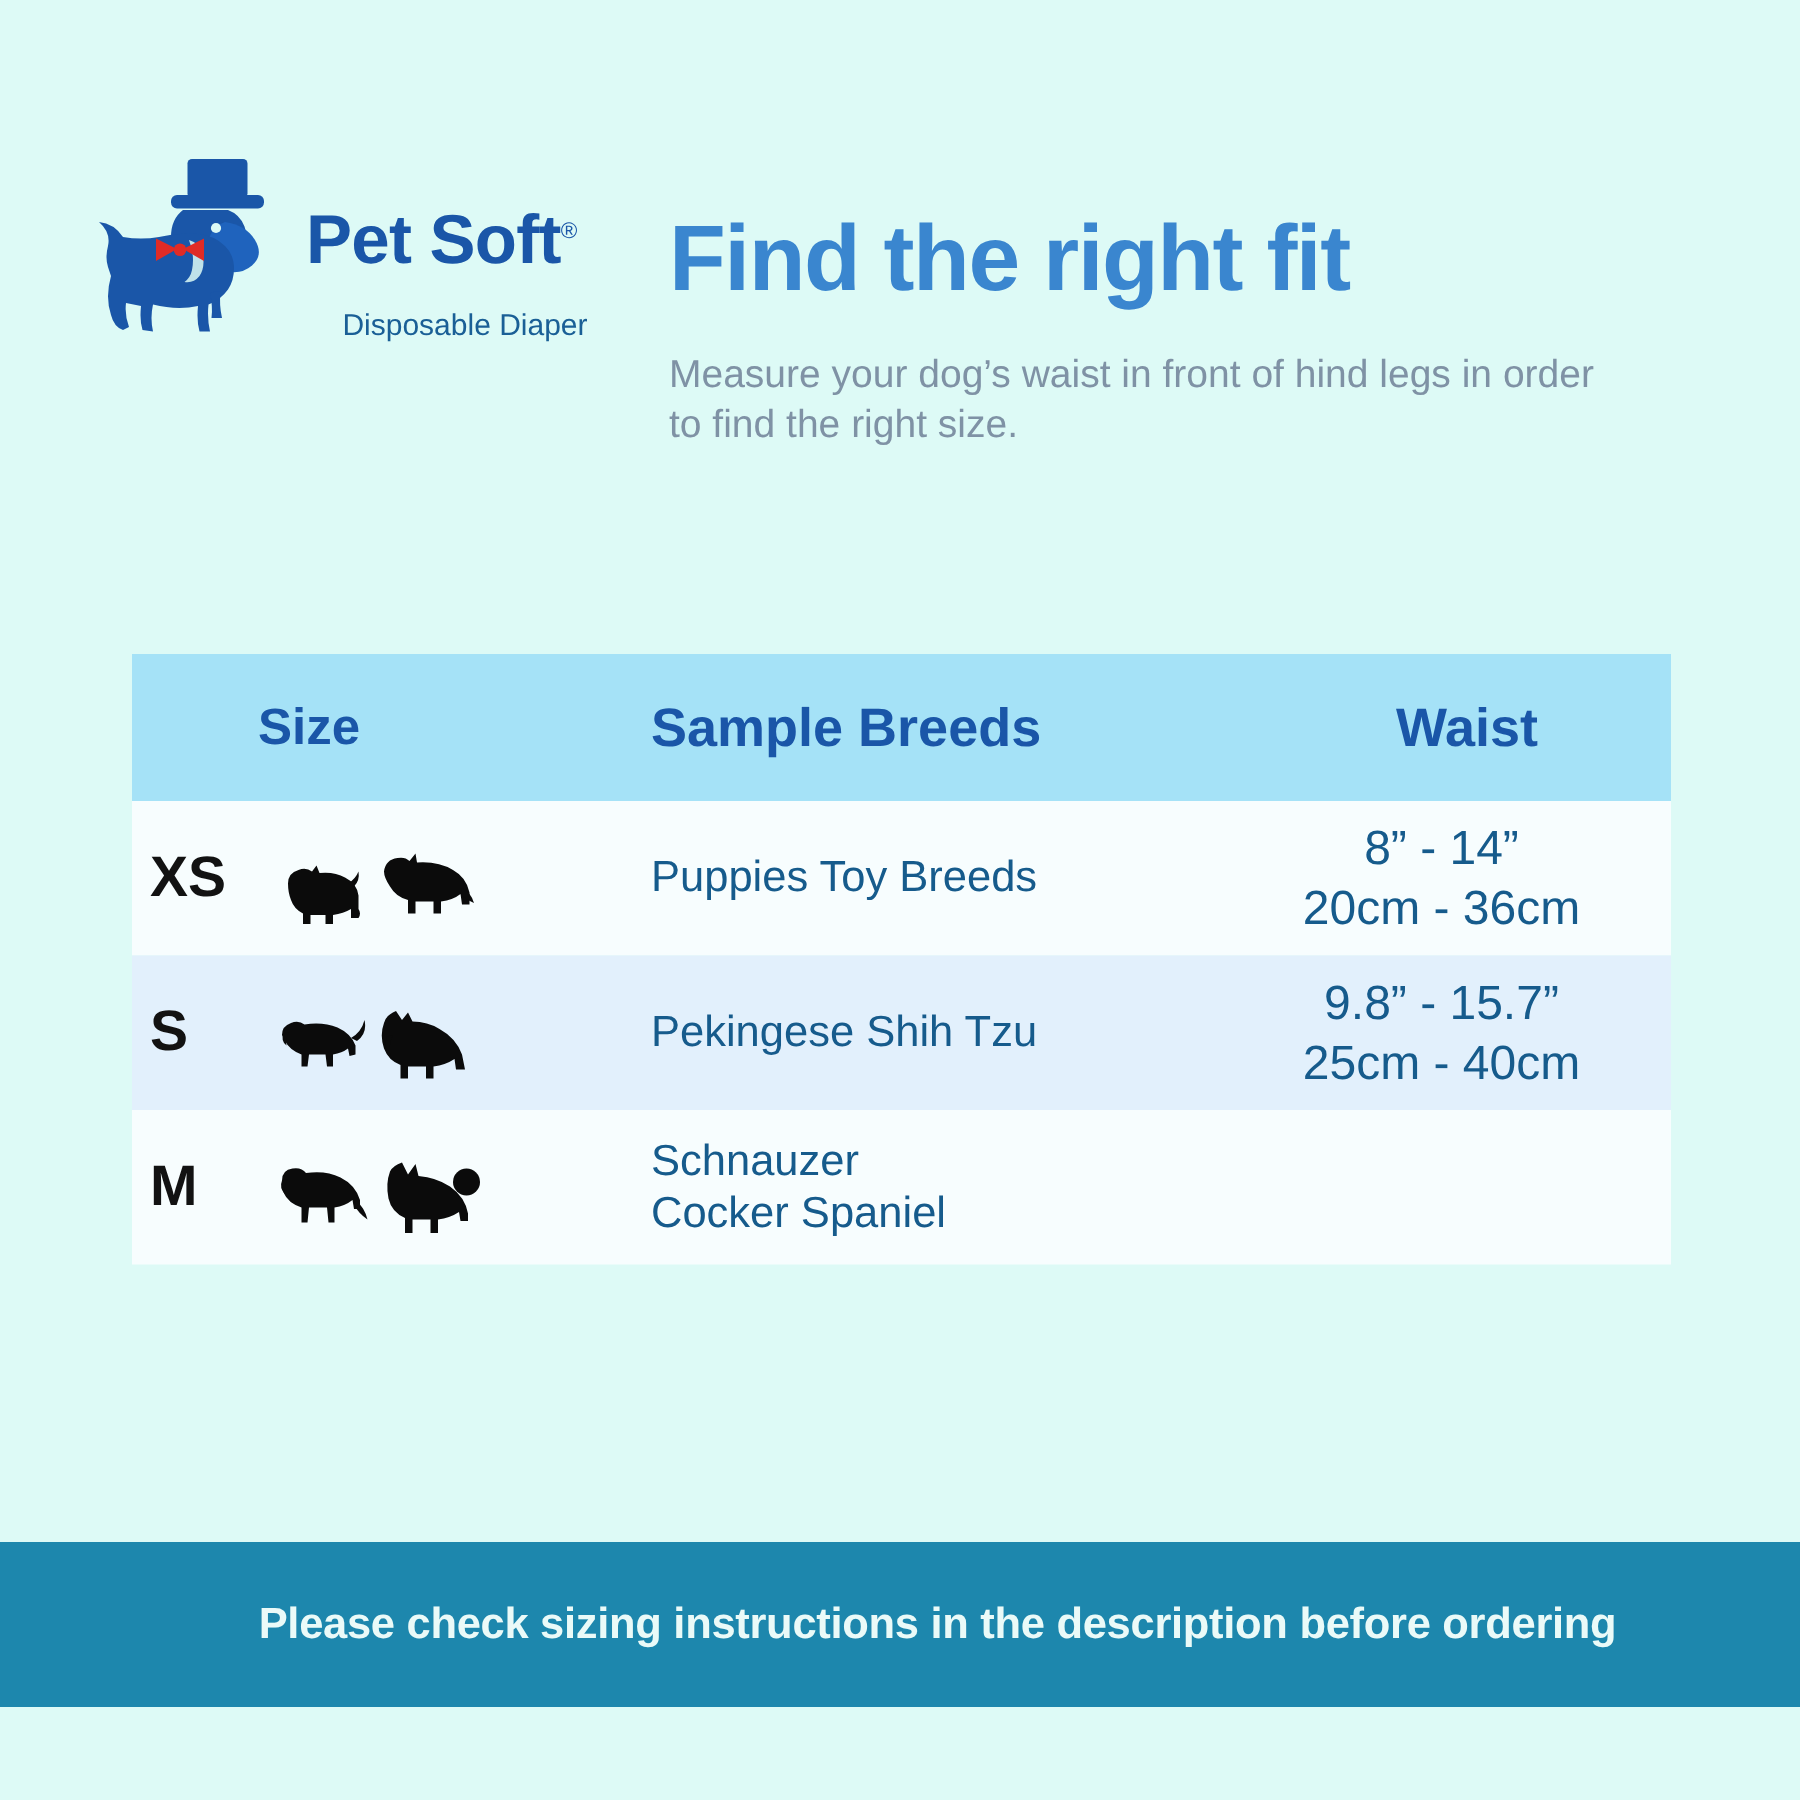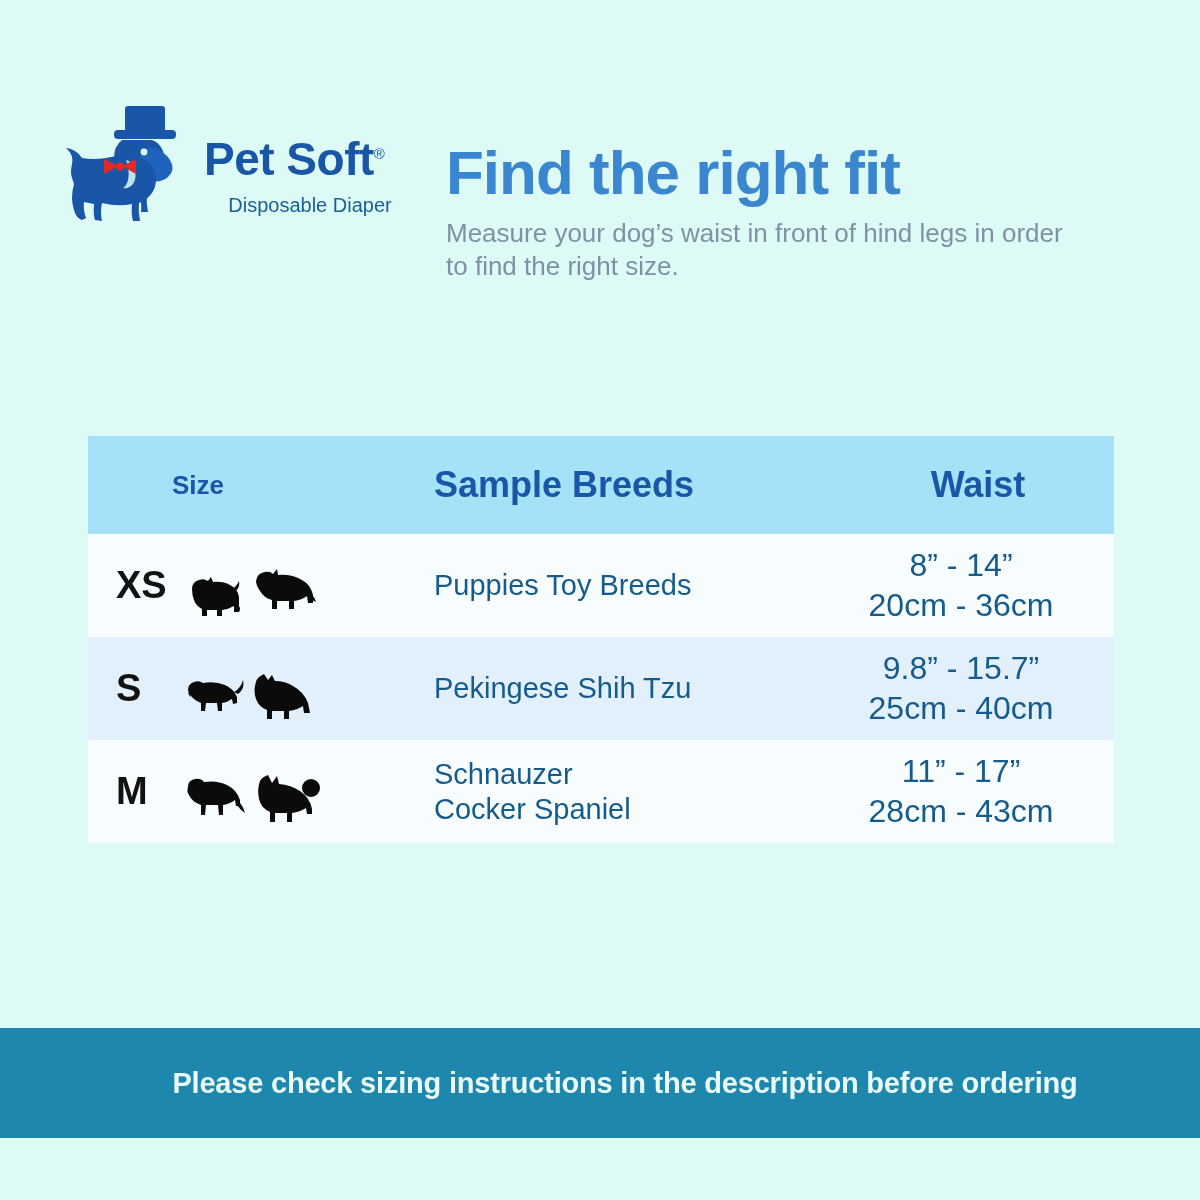--- a/index.html
+++ b/index.html
@@ -50,21 +50,21 @@
     letter-spacing: -0.5px;
     line-height: 1;
     white-space: nowrap;
   }
   .logo-reg {
     font-size: 15px;
     vertical-align: super;
     font-weight: normal;
   }
   .logo-tagline {
-    margin-top: 12px;
+    margin-top: 24px;
     font-size: 20px;
     color: #1a5f96;
     text-align: center;
     width: 212px;
     white-space: nowrap;
   }
 
   .headline-block {
     position: absolute;
     left: 446px;
@@ -74,21 +74,21 @@
   .headline {
     font-size: 62px;
     font-weight: bold;
     color: #3a86cf;
     line-height: 1.05;
     letter-spacing: -1px;
     white-space: nowrap;
     margin-top: 44px;
   }
   .subhead {
-    margin-top: 12px;
+    margin-top: 28px;
     font-size: 26px;
     color: #7f92a5;
     line-height: 1.28;
     max-width: 640px;
   }
 
   
   .sizing-table {
     position: absolute;
     left: 88px;
@@ -120,21 +120,21 @@
     flex-shrink: 0;
   }
   .col-waist {
     width: 306px;
     flex-shrink: 0;
   }
 
   .h-size {
     width: 330px;
     flex-shrink: 0;
-    font-size: 26px;
+    font-size: 34px;
     font-weight: bold;
     color: #1a56a8;
     padding-left: 84px;
     box-sizing: border-box;
   }
   .h-breeds {
     width: 390px;
     flex-shrink: 0;
     font-size: 36px;
     font-weight: bold;
@@ -148,21 +148,21 @@
     font-size: 36px;
     font-weight: bold;
     color: #1a56a8;
     padding-left: 34px;
     box-sizing: border-box;
     text-align: center;
   }
 
   .size-label {
     width: 96px;
-    padding-left: 28px;
+    padding-left: 12px;
     box-sizing: border-box;
     font-size: 38px;
     font-weight: bold;
     color: #121212;
   }
   .dog-pair {
     display: flex;
     align-items: flex-end;
     gap: 10px;
     height: 62px;
@@ -309,22 +309,18 @@
         <svg width="66" height="52" viewBox="0 0 66 52" aria-hidden="true">
           <path d="M12 4 l4 8 l5 -7 l2 8 q12 1 21 7 q10 7 12 18 l0 5 l-5 0 l-1 -6 q-6 4 -14 5 l0 9 l-5 0 l0 -9 l-12 0 l0 9 l-5 0 l0 -10 q-9 -4 -11 -13 q-2 -10 1 -18 q2 -4 8 -6 z" fill="#0b0b0b"></path>
           <circle cx="55" cy="17" r="9" fill="#0b0b0b"></circle>
         </svg>
       </div>
     </div>
     <div class="col-breeds">
       <div class="breeds-text">Schnauzer</div>
       <div class="breeds-text">Cocker Spaniel</div>
     </div>
-    <div class="col-waist">
-      <div class="waist-text">11” - 17”</div>
-      <div class="waist-text">28cm - 43cm</div>
-    </div>
   </div>
 </div>
 
 <div class="footer-banner">
   <div class="footer-text">Please check sizing instructions in the description before ordering</div>
 </div>
 
 </body></html>

